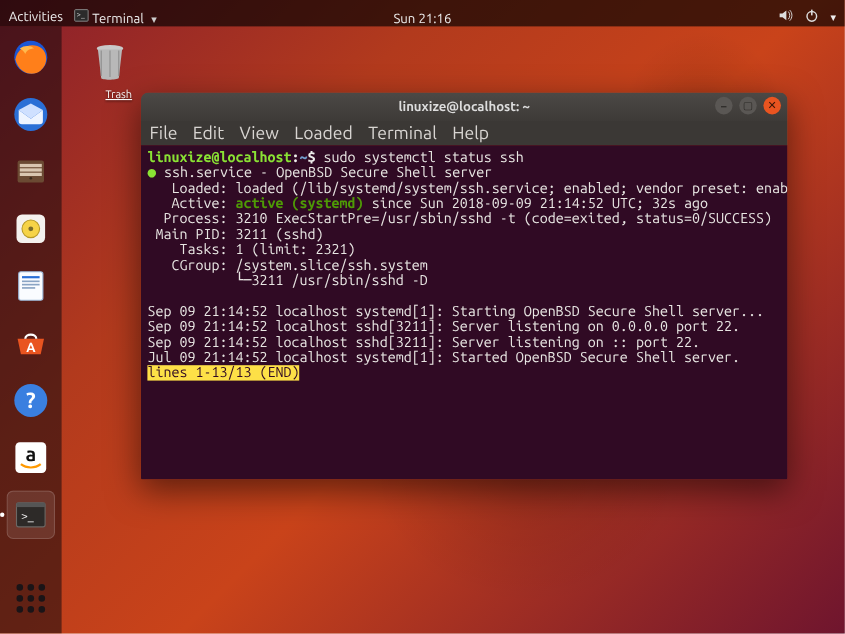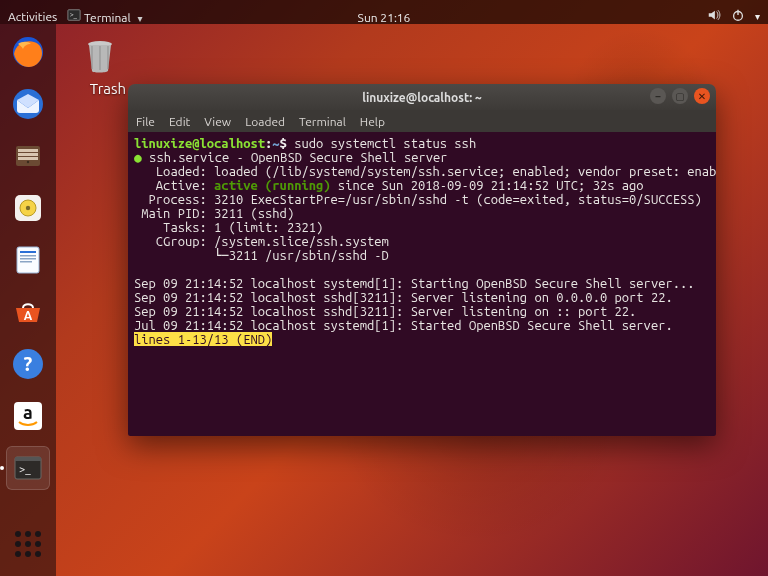--- a/index.html
+++ b/index.html
@@ -42,39 +42,39 @@
     width:4px; height:4px; border-radius:50%; background:#fff;
   }
   .apps-button {
     position:absolute; left:0; bottom:10px; width:56px; height:44px;
     display:flex; align-items:center; justify-content:center;
   }
   .apps-grid { width:26px; height:26px; display:grid; grid-template-columns:repeat(3,6px); grid-template-rows:repeat(3,6px); gap:4px;}
   .apps-grid span { background:#222; border-radius:50%; width:6px; height:6px; display:block;}
   
   .desktop-icon { position:absolute; top:34px; left:78px; width:60px; text-align:center; z-index:5;}
-  .desktop-icon .label { color:#fff; font-size:15px; text-shadow:0 1px 2px rgba(0,0,0,0.6); margin-top:2px;}
+  .desktop-icon .label { color:#fff; font-size:10px; text-shadow:0 1px 2px rgba(0,0,0,0.6); margin-top:2px;text-decoration:underline;}
   
   .window {
     position:absolute; top:84px; left:128px; width:588px; height:352px;
     border-radius:7px 7px 2px 2px; overflow:hidden;
     box-shadow: 0 10px 30px rgba(0,0,0,0.5);
     z-index:60;
   }
   .titlebar {
     height:26px; background:linear-gradient(#4c4946,#3d3a37);
     display:flex; align-items:center; justify-content:center;
     color:#ddd; font-size:12px; font-weight:bold; position:relative;
   }
   .win-controls { position:absolute; right:6px; top:4px; display:flex; gap:6px;}
   .wc { width:16px; height:16px; border-radius:50%; background:#5a5754; display:flex; align-items:center; justify-content:center; font-size:10px; color:#2b2926;}
   .wc.close { background:#e95420; color:#3a1506;}
   .menubar {
     height:22px; background:#3b3835; display:flex; align-items:center;
-    padding:0 8px; gap:14px; color:#d8d5d2; font-size:12px;
+    padding:0 8px; gap:14px; color:#d8d5d2; font-size:16px;
   }
   .term {
     height:calc(100% - 48px); background:#300a24;
     font-family:"Ubuntu Mono","DejaVu Sans Mono",monospace;
     font-size:13px; line-height:14px; color:#e8e6e3;
     padding:4px 6px; white-space:pre; overflow:hidden;
   }
   .prompt-user { color:#8ae234; font-weight:bold;text-align:center;}
   .prompt-sep  { color:#eeeeec; font-weight:bold;}
   .prompt-path { color:#729fcf; font-weight:bold;}
@@ -217,21 +217,21 @@
     <span>File</span>
     <span>Edit</span>
     <span>View</span>
     <span>Loaded</span>
     <span>Terminal</span>
     <span>Help</span>
   </div>
   <div class="term"><span class="prompt-user">linuxize@localhost</span><span class="prompt-sep">:</span><span class="prompt-path">~</span><span class="prompt-sep">$ </span><span>sudo systemctl status ssh</span>
 <span class="bullet-active">●</span><span> ssh.service - OpenBSD Secure Shell server</span>
 <span>   Loaded: loaded (/lib/systemd/system/ssh.service; enabled; vendor preset: enab</span>
-<span>   Active: </span><span class="state-active">active (running)</span><span> since Sun 2018-09-09 21:14:52 UTC; 32s ago</span>
+<span>   Active: </span><span class="state-active">active (systemd)</span><span> since Sun 2018-09-09 21:14:52 UTC; 32s ago</span>
 <span>  Process: 3210 ExecStartPre=/usr/sbin/sshd -t (code=exited, status=0/SUCCESS)</span>
 <span> Main PID: 3211 (sshd)</span>
 <span>    Tasks: 1 (limit: 2321)</span>
 <span>   CGroup: /system.slice/ssh.system</span>
 <span>           └─3211 /usr/sbin/sshd -D</span>
 
 <span>Sep 09 21:14:52 localhost systemd[1]: Starting OpenBSD Secure Shell server...</span>
 <span>Sep 09 21:14:52 localhost sshd[3211]: Server listening on 0.0.0.0 port 22.</span>
 <span>Sep 09 21:14:52 localhost sshd[3211]: Server listening on :: port 22.</span>
 <span>Jul 09 21:14:52 localhost systemd[1]: Started OpenBSD Secure Shell server.</span>

